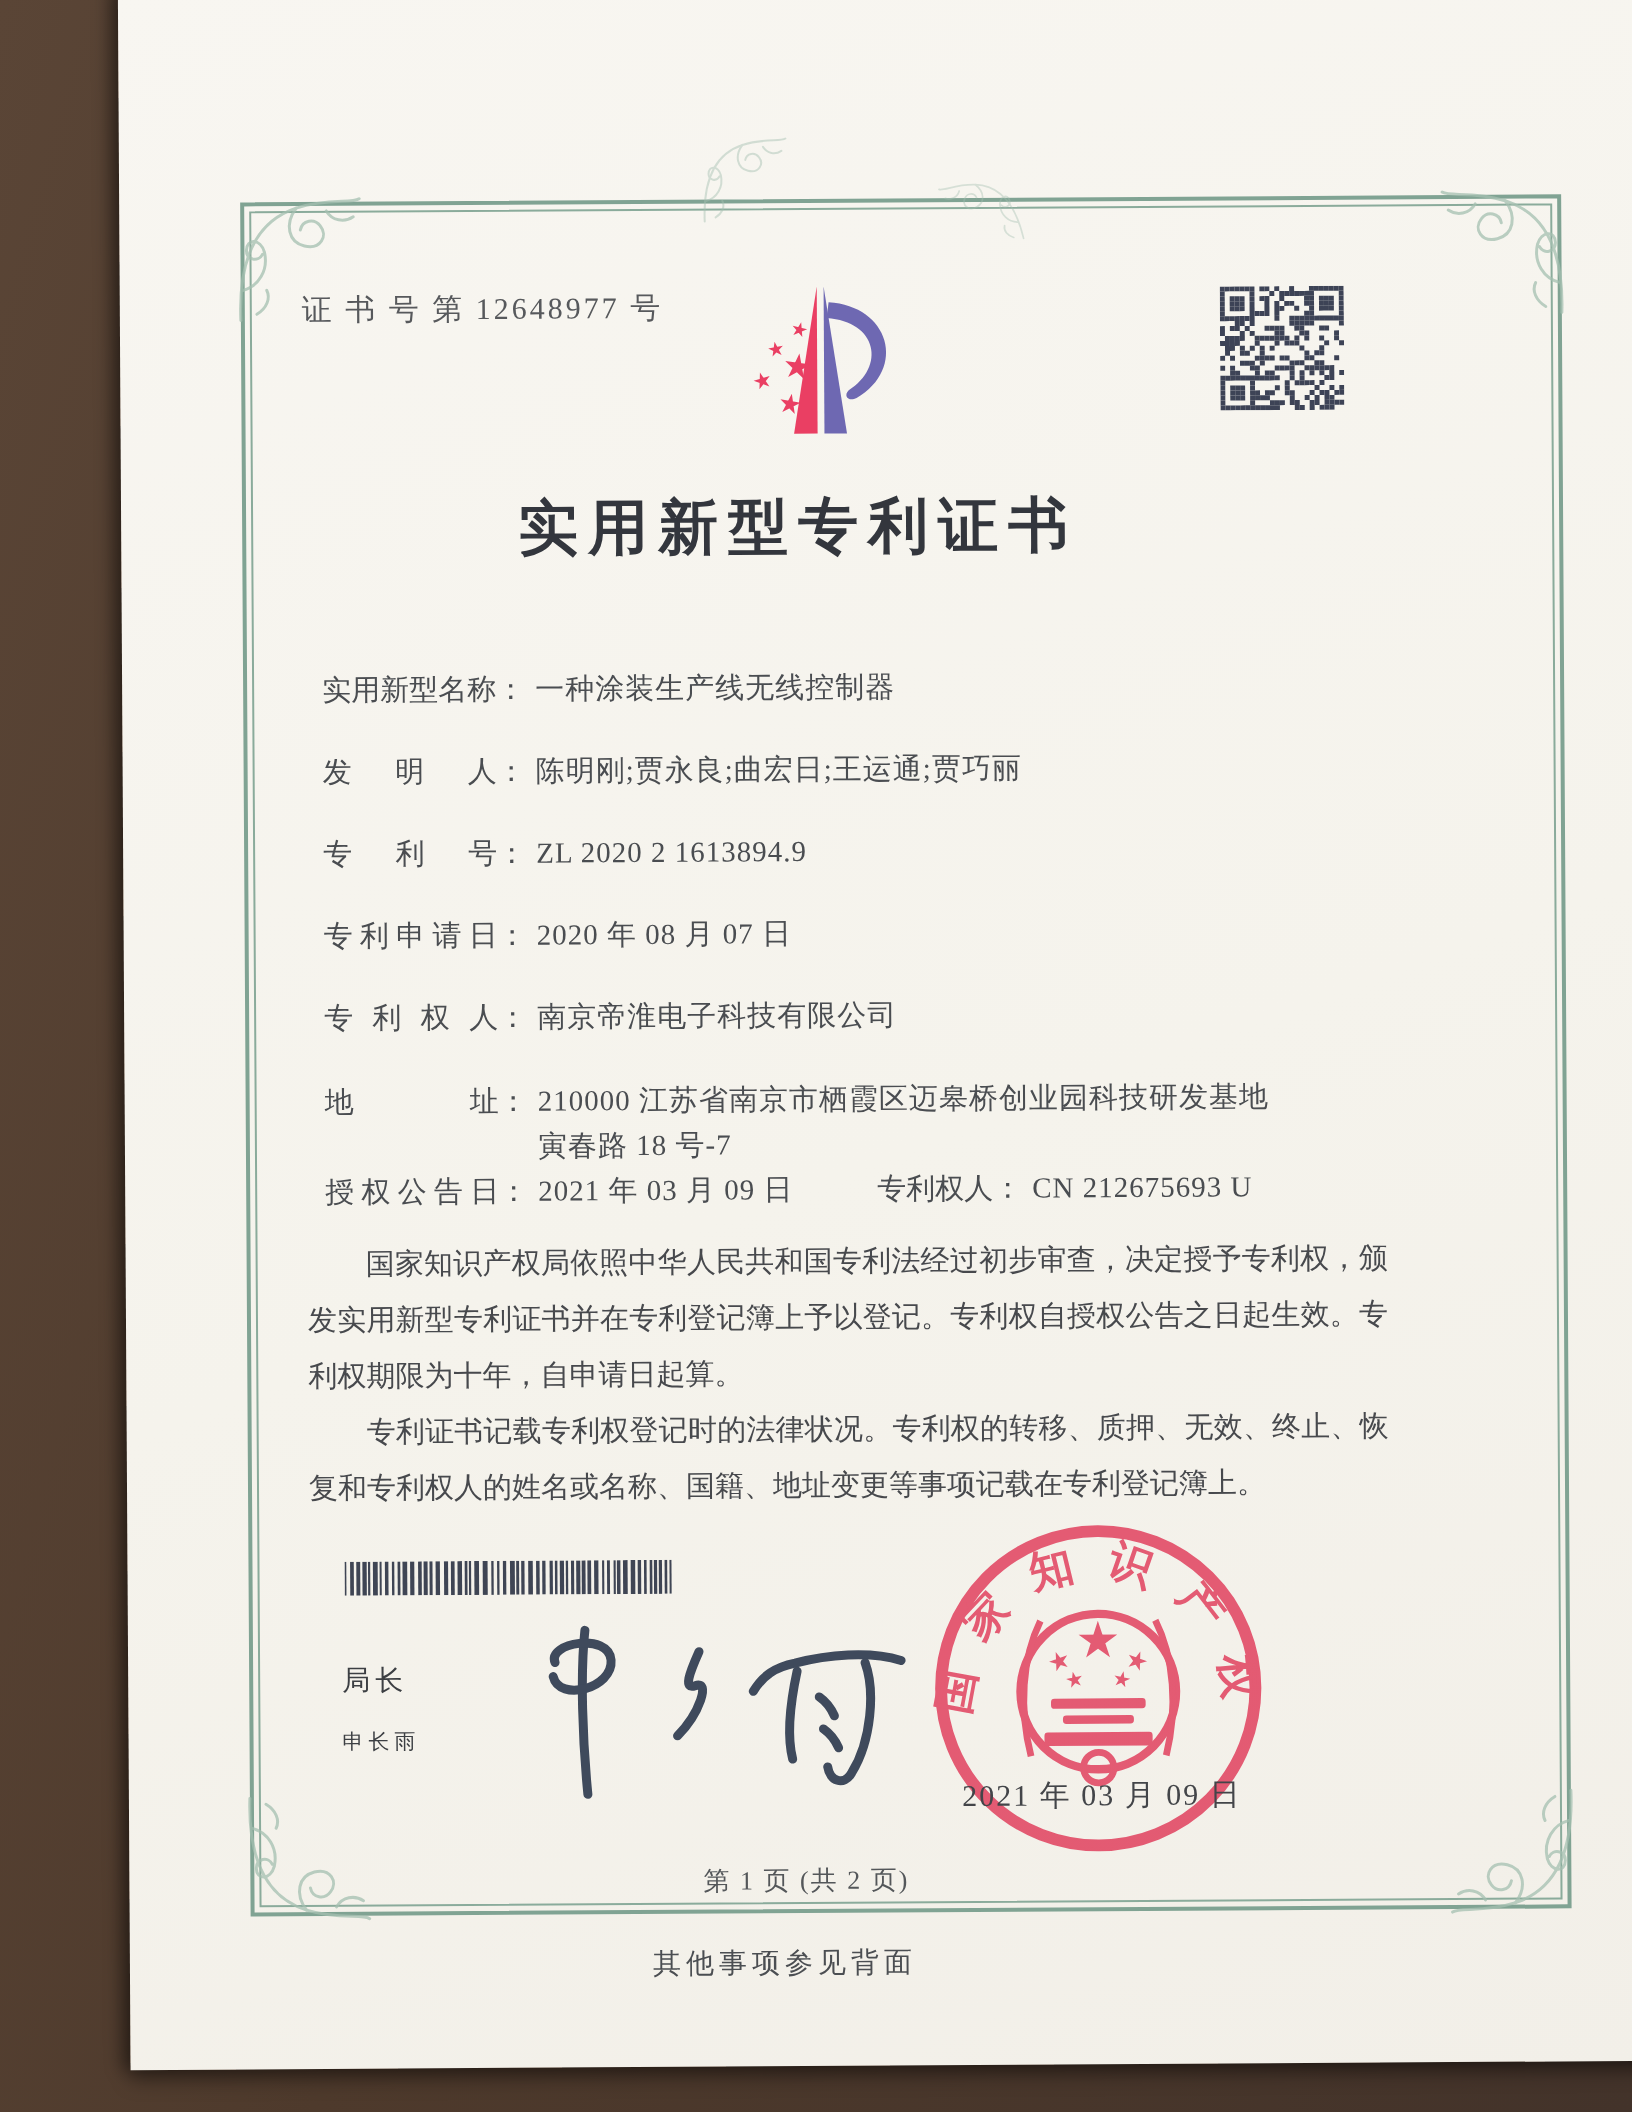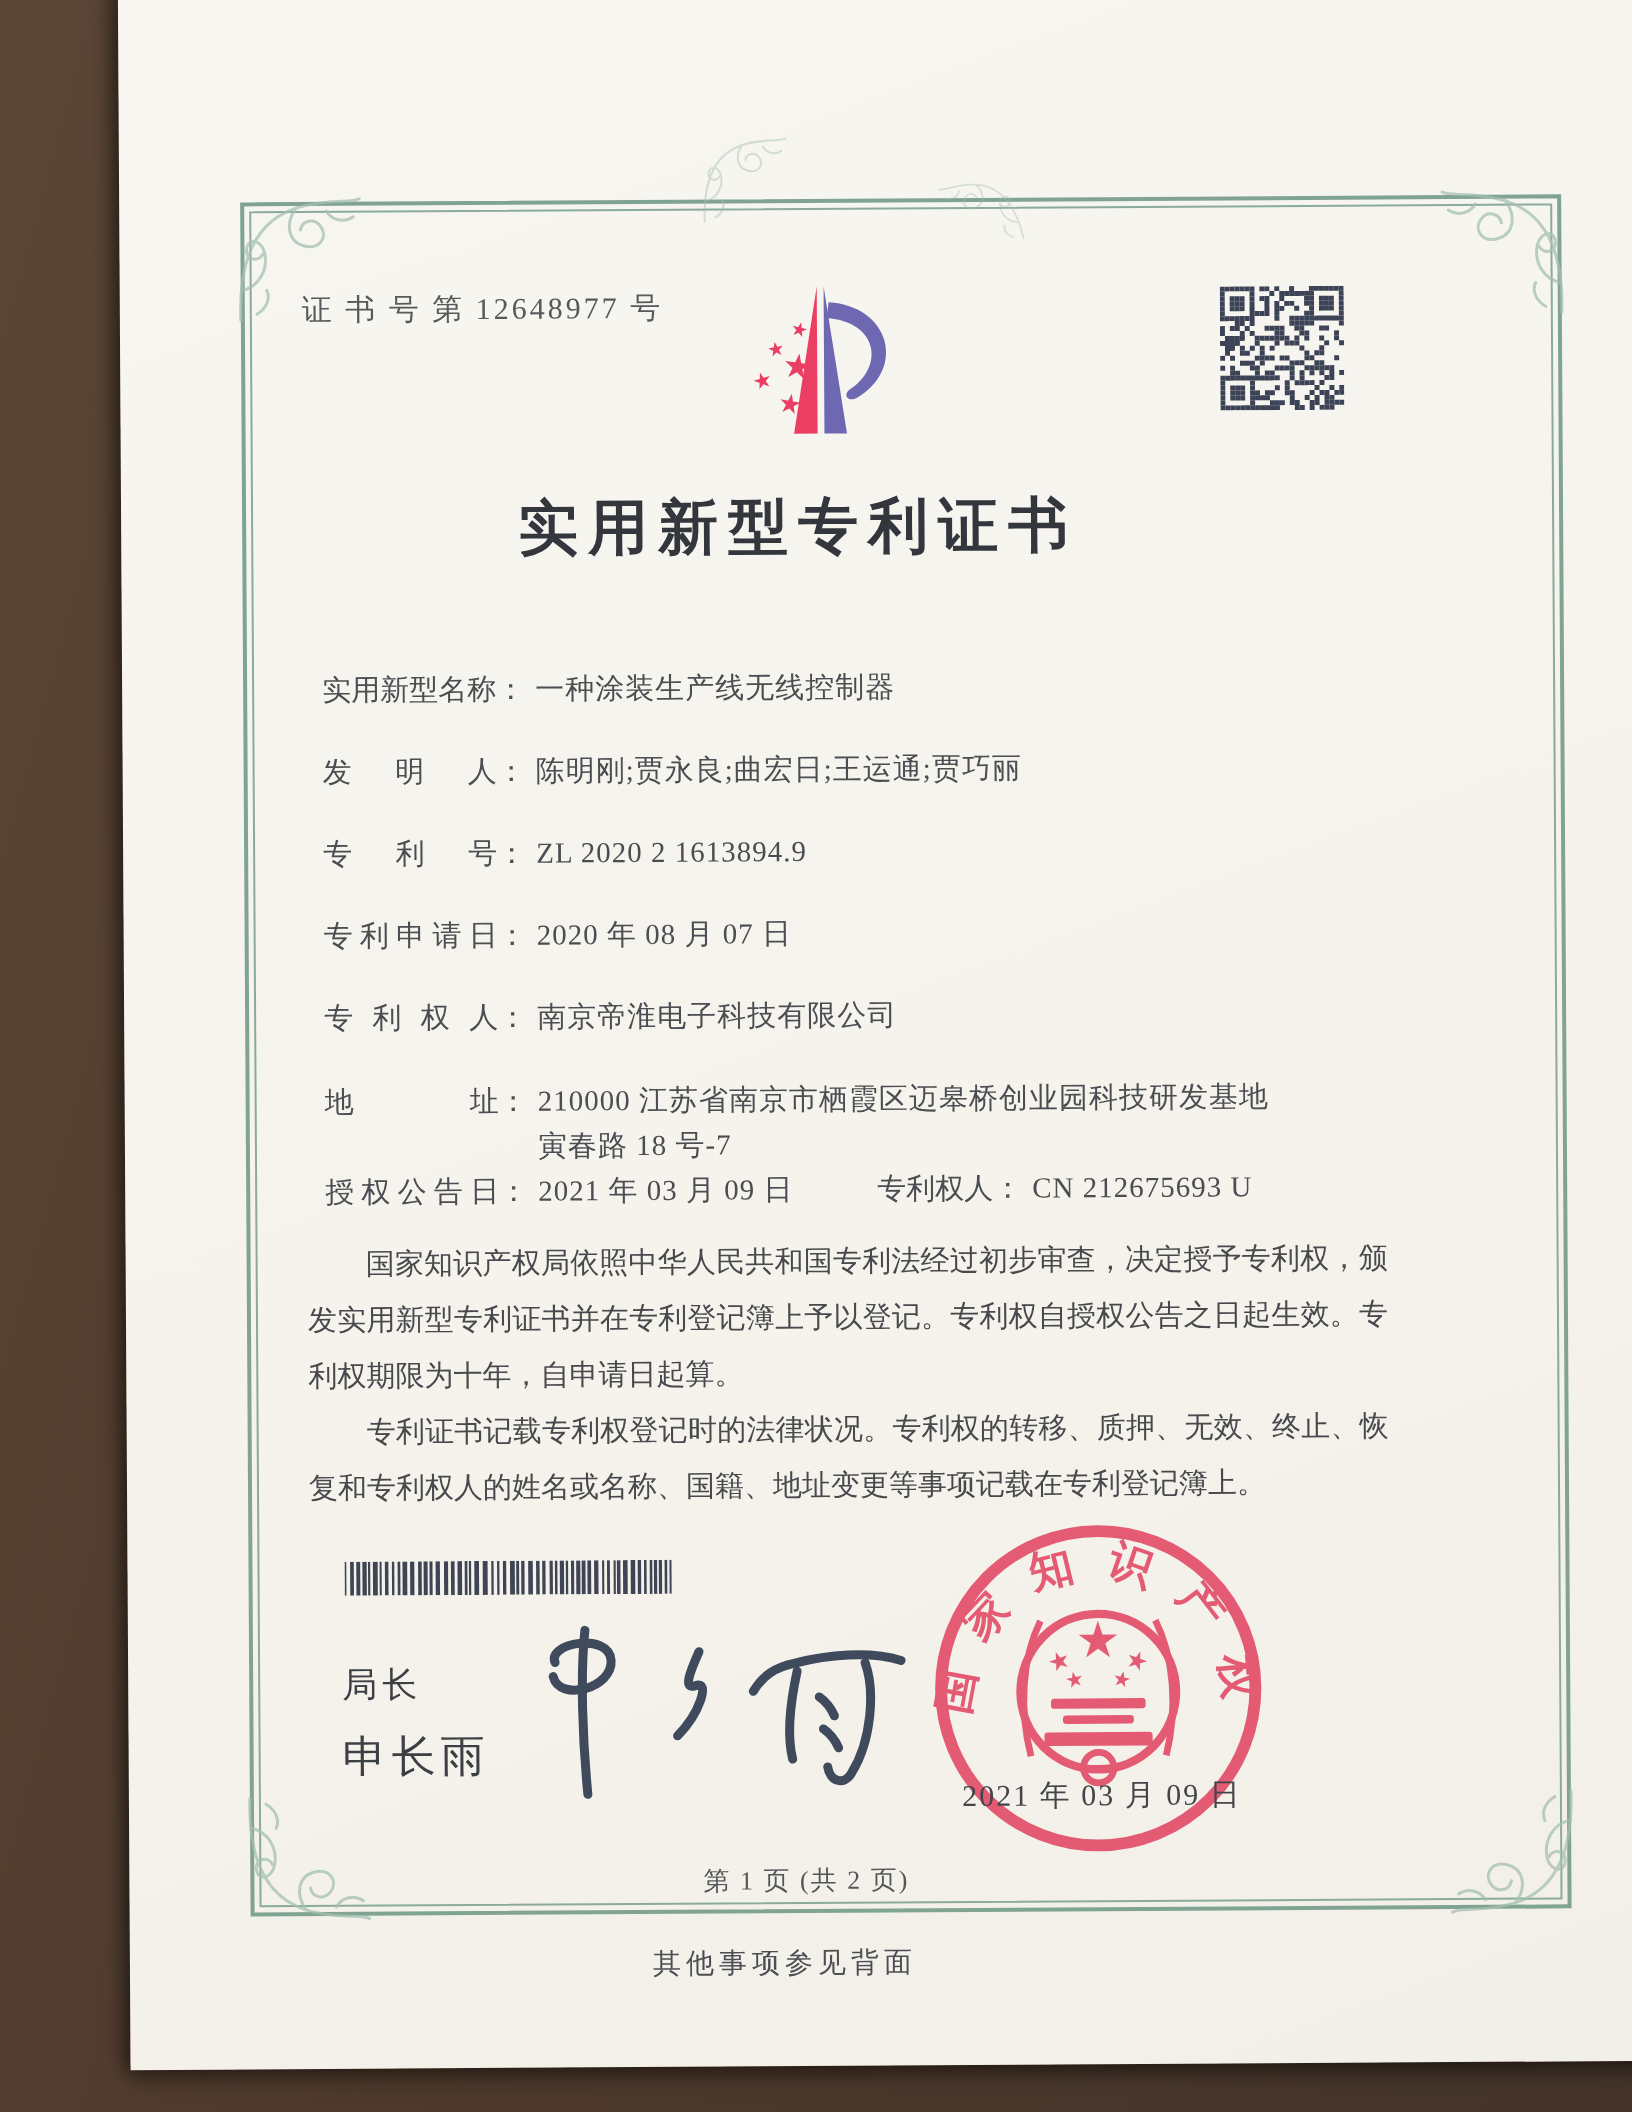--- a/index.html
+++ b/index.html
@@ -49,23 +49,23 @@
   .f-value{display:inline-block;margin-left:10px;vertical-align:top;letter-spacing:1px;}
   .addr-line2{padding-left:213px;letter-spacing:1px;}
   .frow-grant{position:relative;height:60px;line-height:40px;white-space:nowrap;}
   .grant-pair2{position:absolute;left:552px;top:0;}
   .paras{
     position:absolute;left:57px;top:1030px;width:1080px;
     font-size:29px;line-height:56px;color:#47494d;text-align:justify;
   }
   .paras p{margin:0;text-indent:2em;}
   .barcode{position:absolute;left:92px;top:1356px;width:330px;height:34px;fill:#3f4554;}
-  .signer-title{position:absolute;left:89px;top:1456px;font-size:35px;color:#3c3f43;
+  .signer-title{position:absolute;left:89px;top:1456px;font-size:28px;color:#3c3f43;
     font-family:"Liberation Sans","DejaVu Sans",sans-serif;letter-spacing:5px;}
-  .signer-name{position:absolute;left:89px;top:1522px;font-size:44px;color:#3c3f43;
+  .signer-name{position:absolute;left:89px;top:1522px;font-size:21px;color:#3c3f43;
     font-family:"Liberation Sans","DejaVu Sans",sans-serif;letter-spacing:5px;}
   .signature{position:absolute;left:268px;top:1414px;width:410px;height:185px;}
   .seal{position:absolute;left:676px;top:1318px;width:338px;height:338px;opacity:.92;mix-blend-mode:multiply;}
   .seal-date{position:absolute;left:695px;top:1574px;width:306px;text-align:center;
     font-size:30px;color:#434549;letter-spacing:2px;z-index:5;}
   .page-indicator{position:absolute;left:0;top:1660px;width:1104px;text-align:center;
     font-size:26px;color:#54575a;letter-spacing:2px;}
   .back-note{position:absolute;left:0;top:1964px;width:1310px;text-align:center;
     font-size:28px;color:#4b4e52;letter-spacing:5px;}
 </style>

